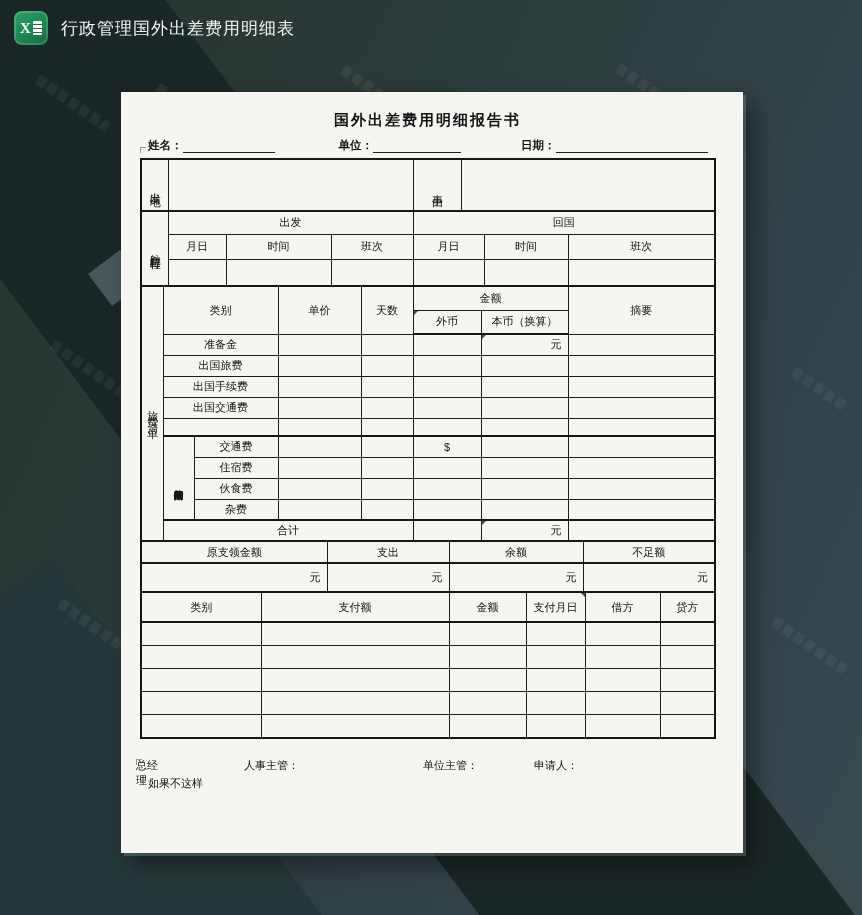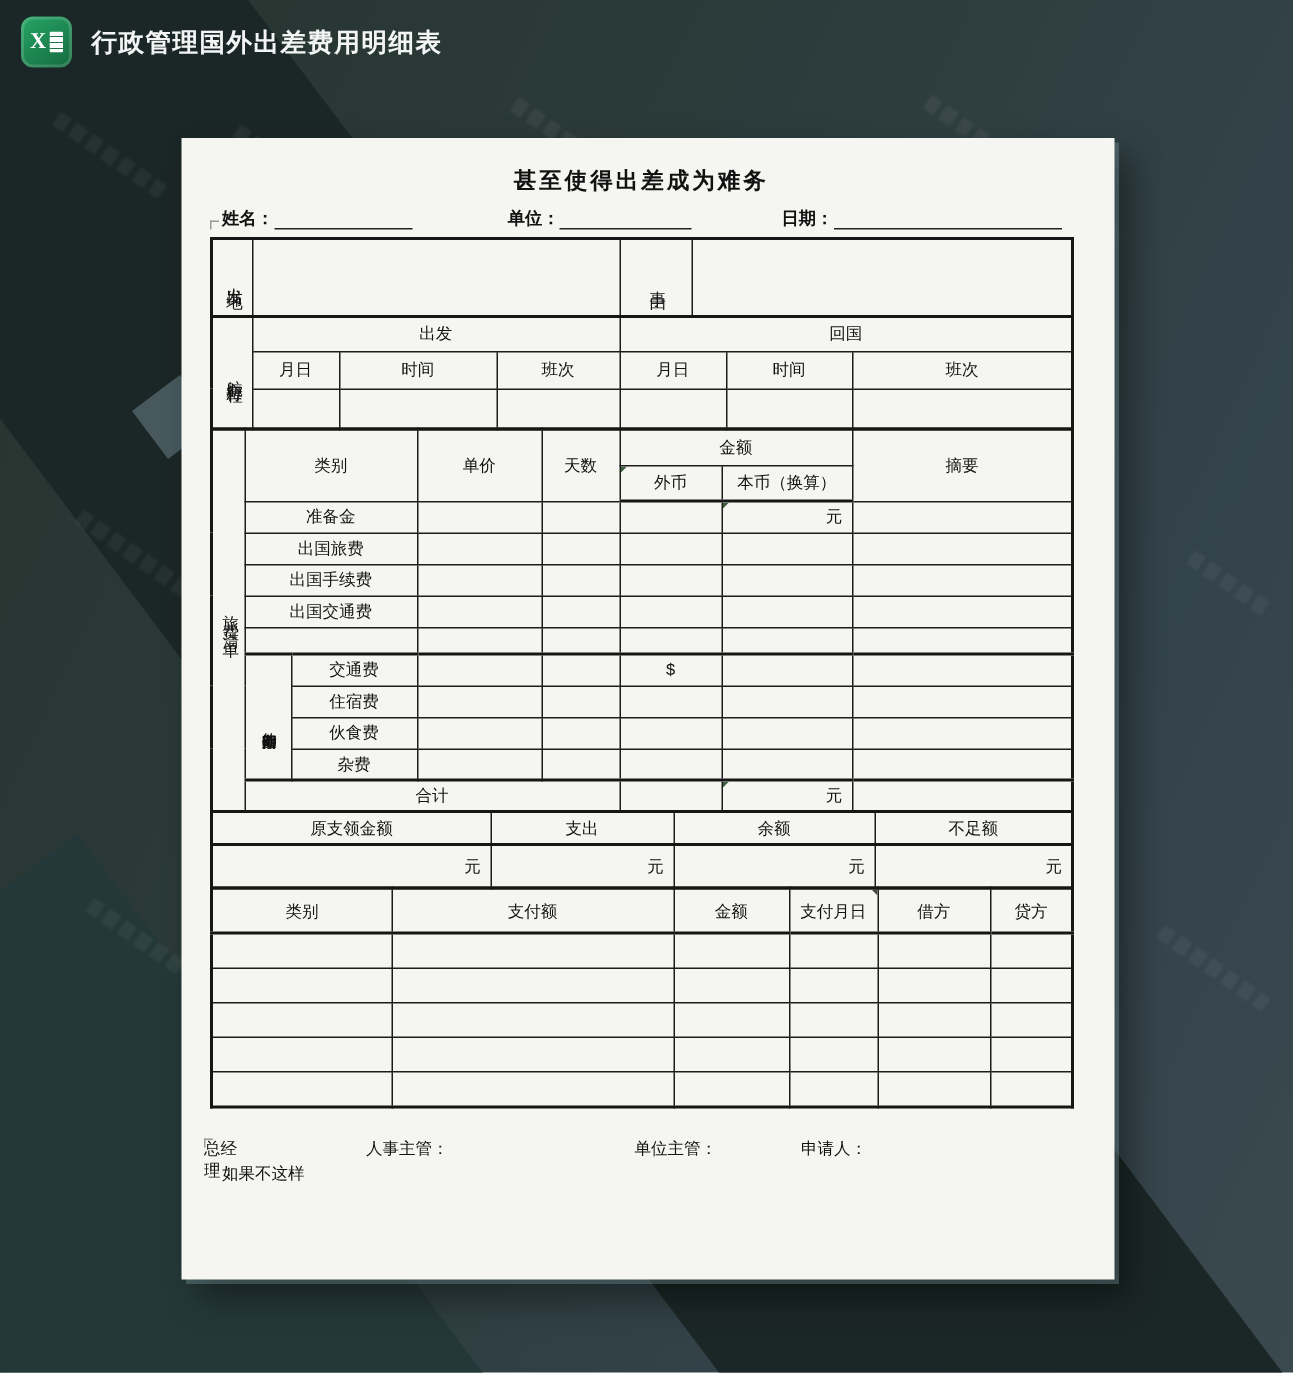--- a/index.html
+++ b/index.html
@@ -25,21 +25,21 @@
   
   .titlebar{position:absolute;left:0;top:0;width:100%;height:56px;display:flex;align-items:center;}
   .xlicon{width:34px;height:34px;margin-left:14px;border-radius:8px;
     background:linear-gradient(145deg,#27a567,#156b3e);
     display:flex;align-items:center;justify-content:center;gap:2px;
     box-shadow:inset 0 0 0 2px rgba(255,255,255,.15);}
   .xlicon .x{color:#fff;font-weight:bold;font-size:15px;font-family:"Liberation Serif",serif;}
   .xlicon .grid{width:9px;height:14px;background:#fff;border-radius:1px;
     background-image:linear-gradient(#1e7145 1px,transparent 1px);
     background-size:9px 4px;background-position:0 3px;}
-  .wintitle{color:#f2f5f4;font-size:17px;font-weight:bold;margin-left:13px;letter-spacing:1px;}
+  .wintitle{color:#f2f5f4;font-size:17px;font-weight:normal;margin-left:13px;letter-spacing:1px;}
   
   .paper{position:absolute;left:121px;top:92px;width:622px;height:761px;background:#f5f5f2;
     box-shadow:3px 3px 0 rgba(150,185,195,.28), 10px 12px 22px rgba(0,0,0,.42);}
   .sheet{position:relative;padding:10px 28px 0 19px;color:#121212;}
   .doctitle{text-align:center;font-size:15px;font-weight:bold;letter-spacing:2px;margin:9px 0 8px;}
   .fields{display:flex;align-items:flex-end;font-size:11.5px;margin-bottom:5px;}
   .fields .lbl{white-space:nowrap;font-weight:bold;}
   .uline{display:inline-block;border-bottom:1px solid #222;height:12px;}
   .u1{width:92px;margin-right:64px;}
   .u2{width:88px;margin-right:60px;}
@@ -99,21 +99,21 @@
   <div class="xlicon">
     <span class="x">X</span>
     <span class="grid"></span>
   </div>
   <div class="wintitle">行政管理国外出差费用明细表</div>
 </div>
 
 <div class="paper">
   <div class="sheet">
 
-    <div class="doctitle">甚至使得出差成为难务</div>
+    <div class="doctitle">国外出差费用明细报告书</div>
 
     <div class="fields">
       <span class="tick"></span>
       <span class="lbl">姓名：</span>
       <span class="uline u1"></span>
       <span class="lbl">单位：</span>
       <span class="uline u2"></span>
       <span class="lbl">日期：</span>
       <span class="uline u3"></span>
     </div>

